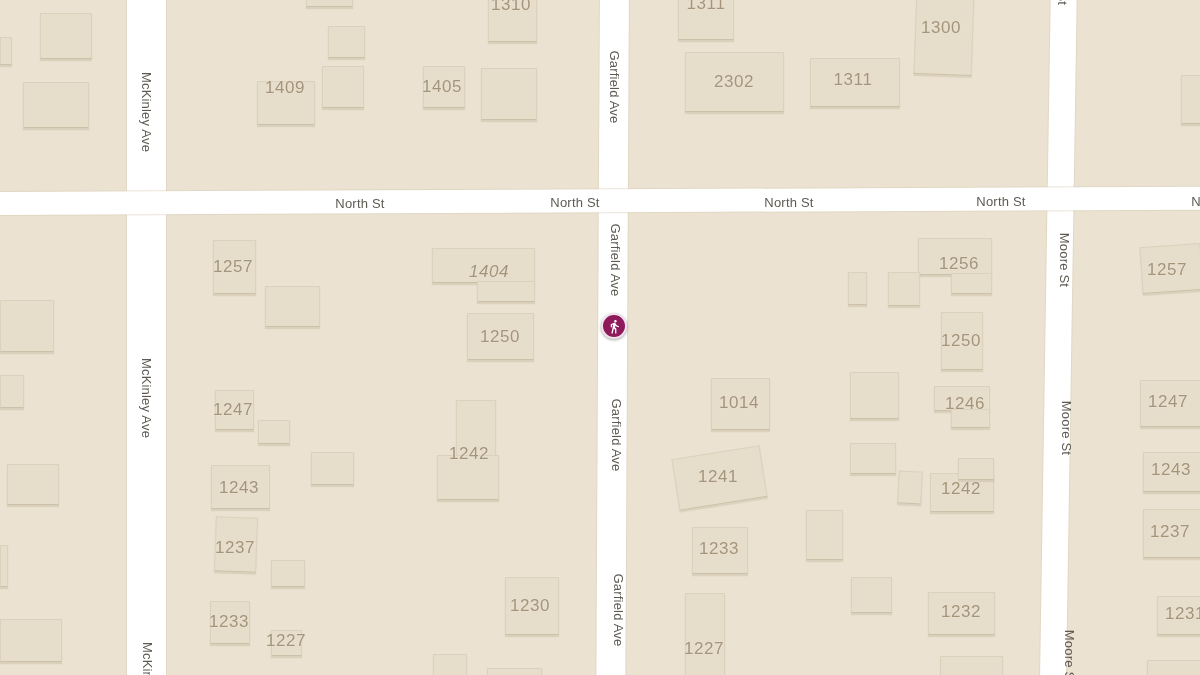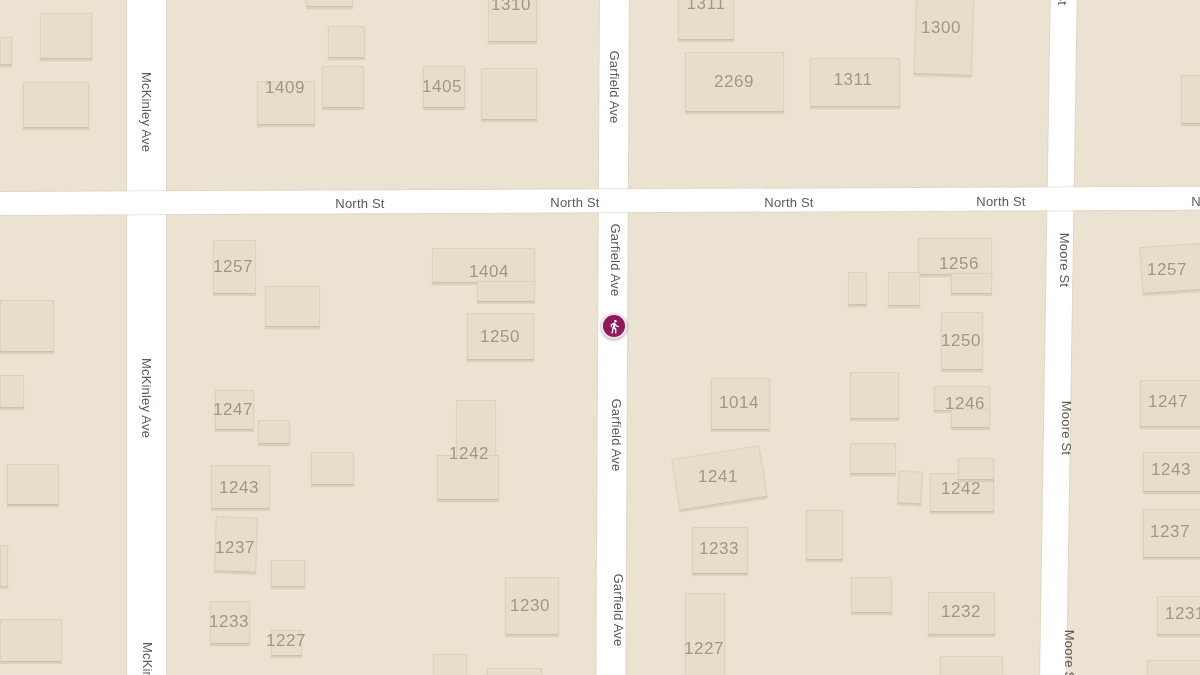--- a/index.html
+++ b/index.html
@@ -143,25 +143,25 @@
       <span class="slabel vert" style="left: 1069px; top: 657px;">Moore St</span>
       <span class="slabel" style="left: 360px; top: 203px;">North St</span>
       <span class="slabel" style="left: 575px; top: 202px;">North St</span>
       <span class="slabel" style="left: 789px; top: 202px;">North St</span>
       <span class="slabel" style="left: 1001px; top: 201px;">North St</span>
       <span class="slabel" style="left: 1216px; top: 201px;">North St</span>
       <span class="addr" style="left: 285px; top: 88px;">1409</span>
       <span class="addr" style="left: 442px; top: 87px;">1405</span>
       <span class="addr" style="left: 511px; top: 5px;">1310</span>
       <span class="addr" style="left: 706px; top: 4px;">1311</span>
-      <span class="addr" style="left: 734px; top: 82px;">2269</span>
+      <span class="addr" style="left: 734px; top: 82px;">2302</span>
       <span class="addr" style="left: 853px; top: 80px;">1311</span>
       <span class="addr" style="left: 941px; top: 28px;">1300</span>
       <span class="addr" style="left: 233px; top: 267px;">1257</span>
-      <span class="addr" style="left: 489px; top: 272px;">1404</span>
+      <span class="addr" style="left: 489px; top: 272px; font-style: italic;">1404</span>
       <span class="addr" style="left: 500px; top: 337px;">1250</span>
       <span class="addr" style="left: 233px; top: 410px;">1247</span>
       <span class="addr" style="left: 469px; top: 454px;">1242</span>
       <span class="addr" style="left: 239px; top: 488px;">1243</span>
       <span class="addr" style="left: 235px; top: 548px;">1237</span>
       <span class="addr" style="left: 229px; top: 622px;">1233</span>
       <span class="addr" style="left: 286px; top: 641px;">1227</span>
       <span class="addr" style="left: 530px; top: 606px;">1230</span>
       <span class="addr" style="left: 959px; top: 264px;">1256</span>
       <span class="addr" style="left: 961px; top: 341px;">1250</span>

